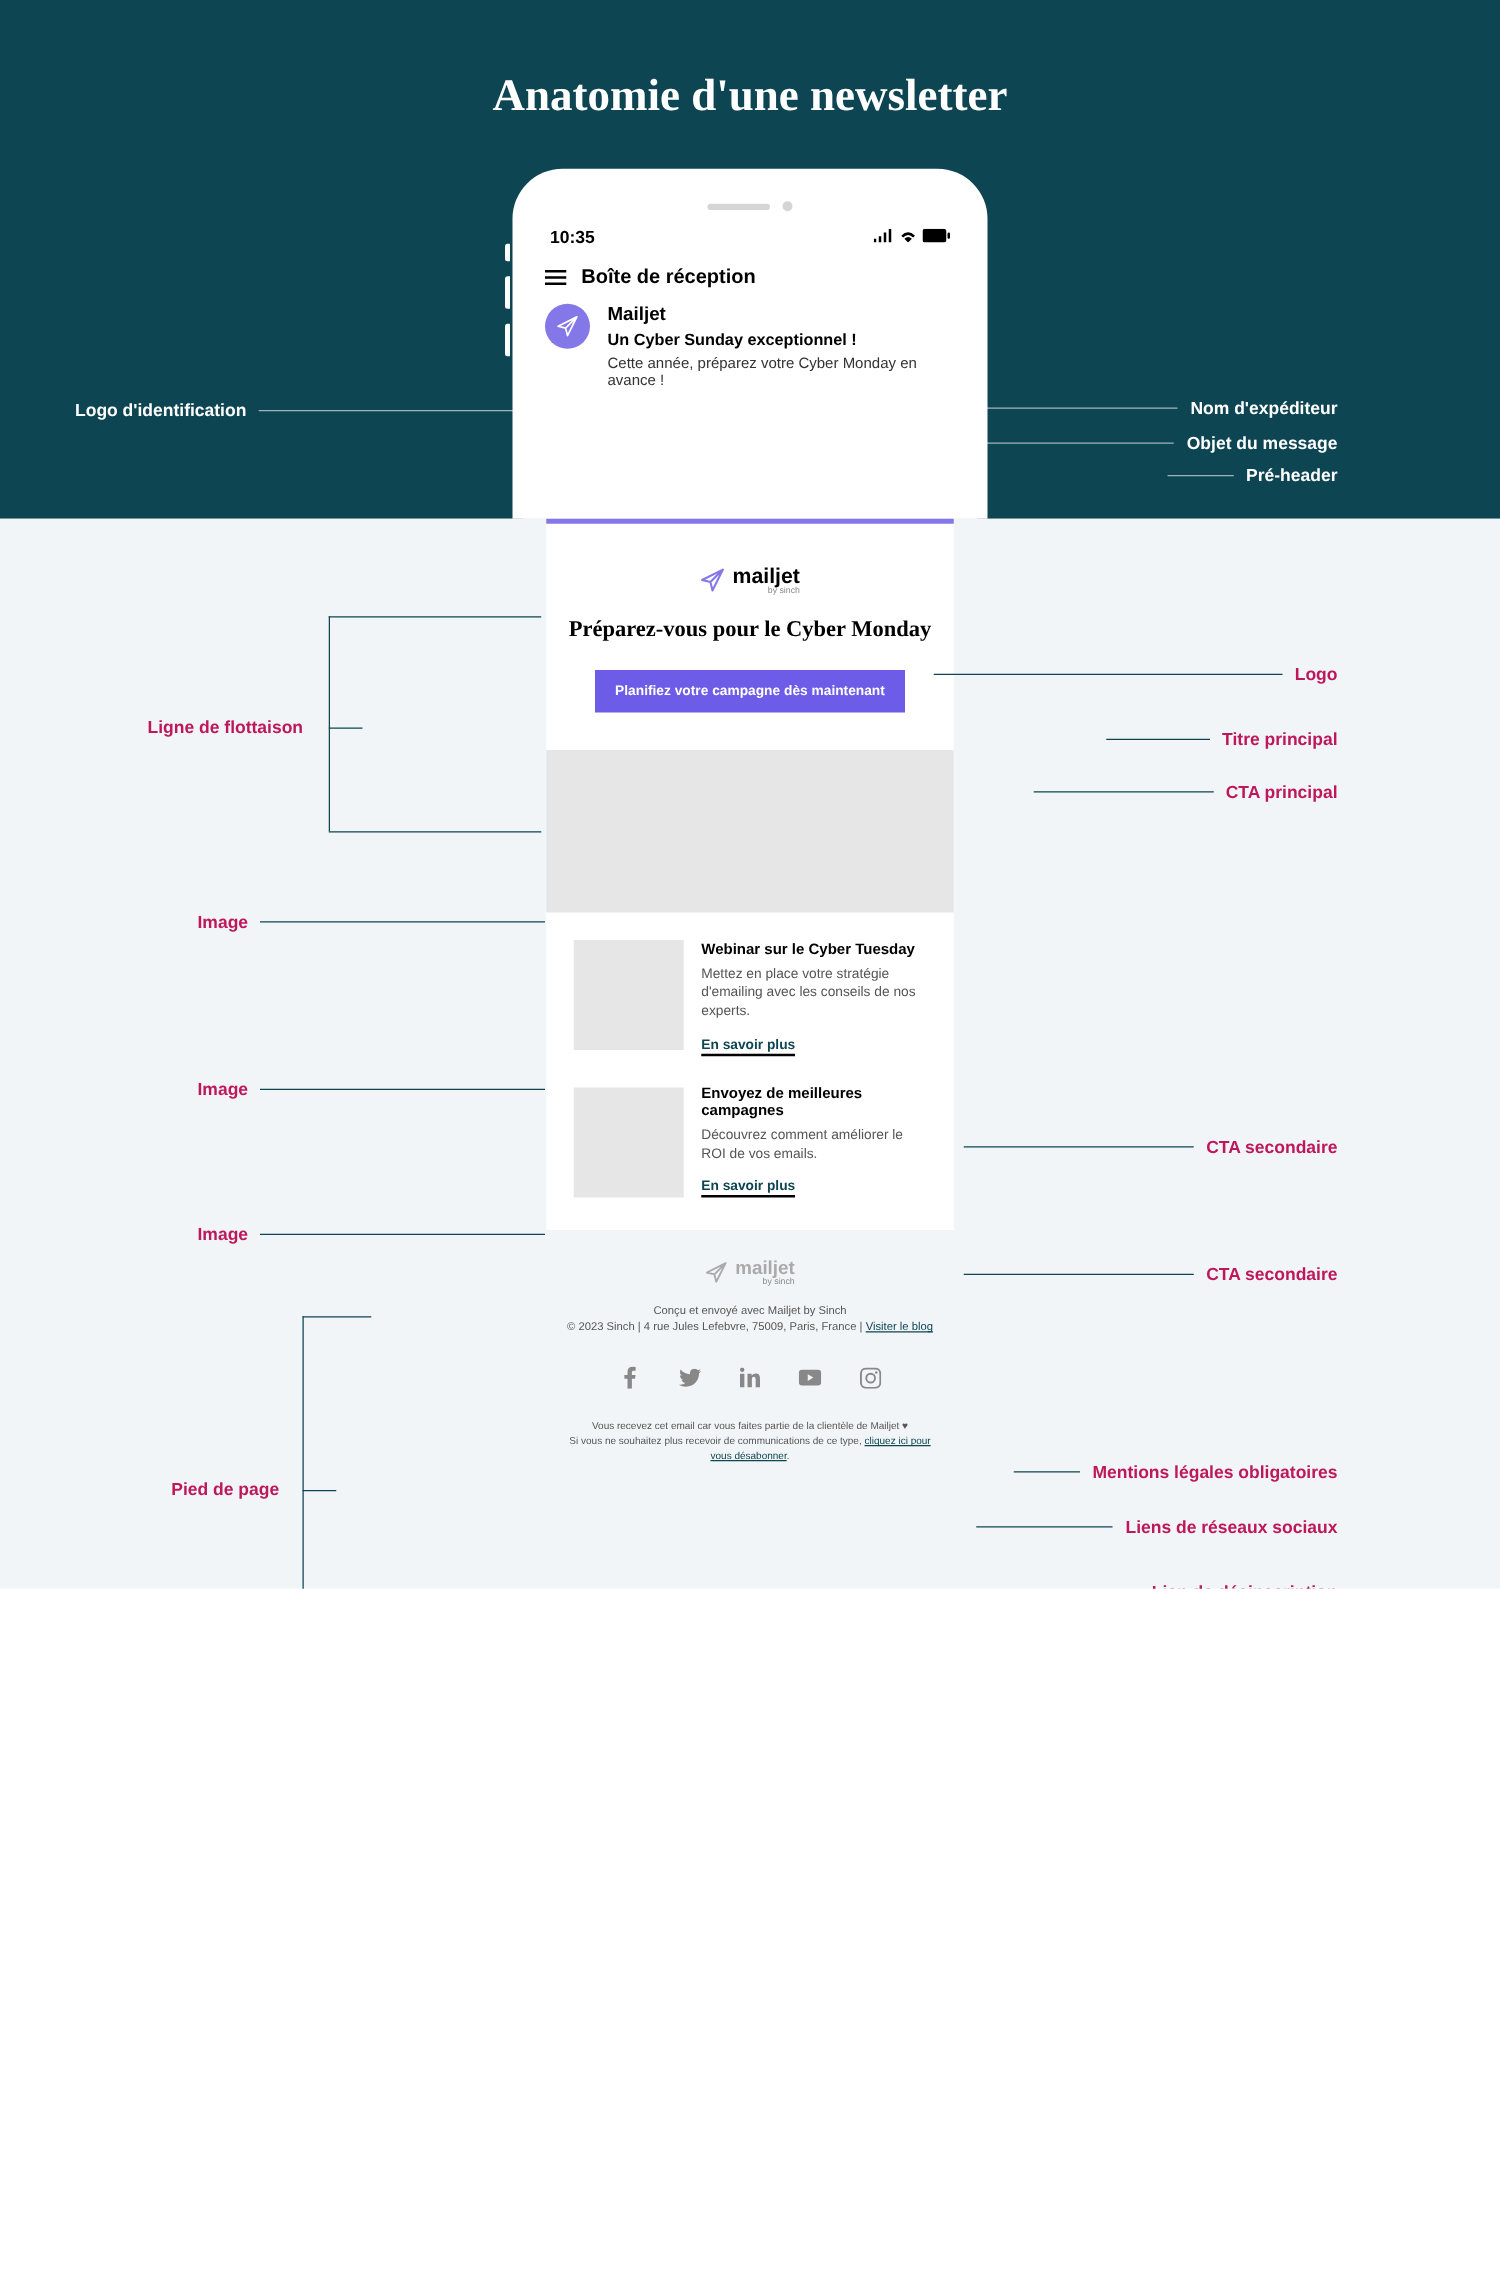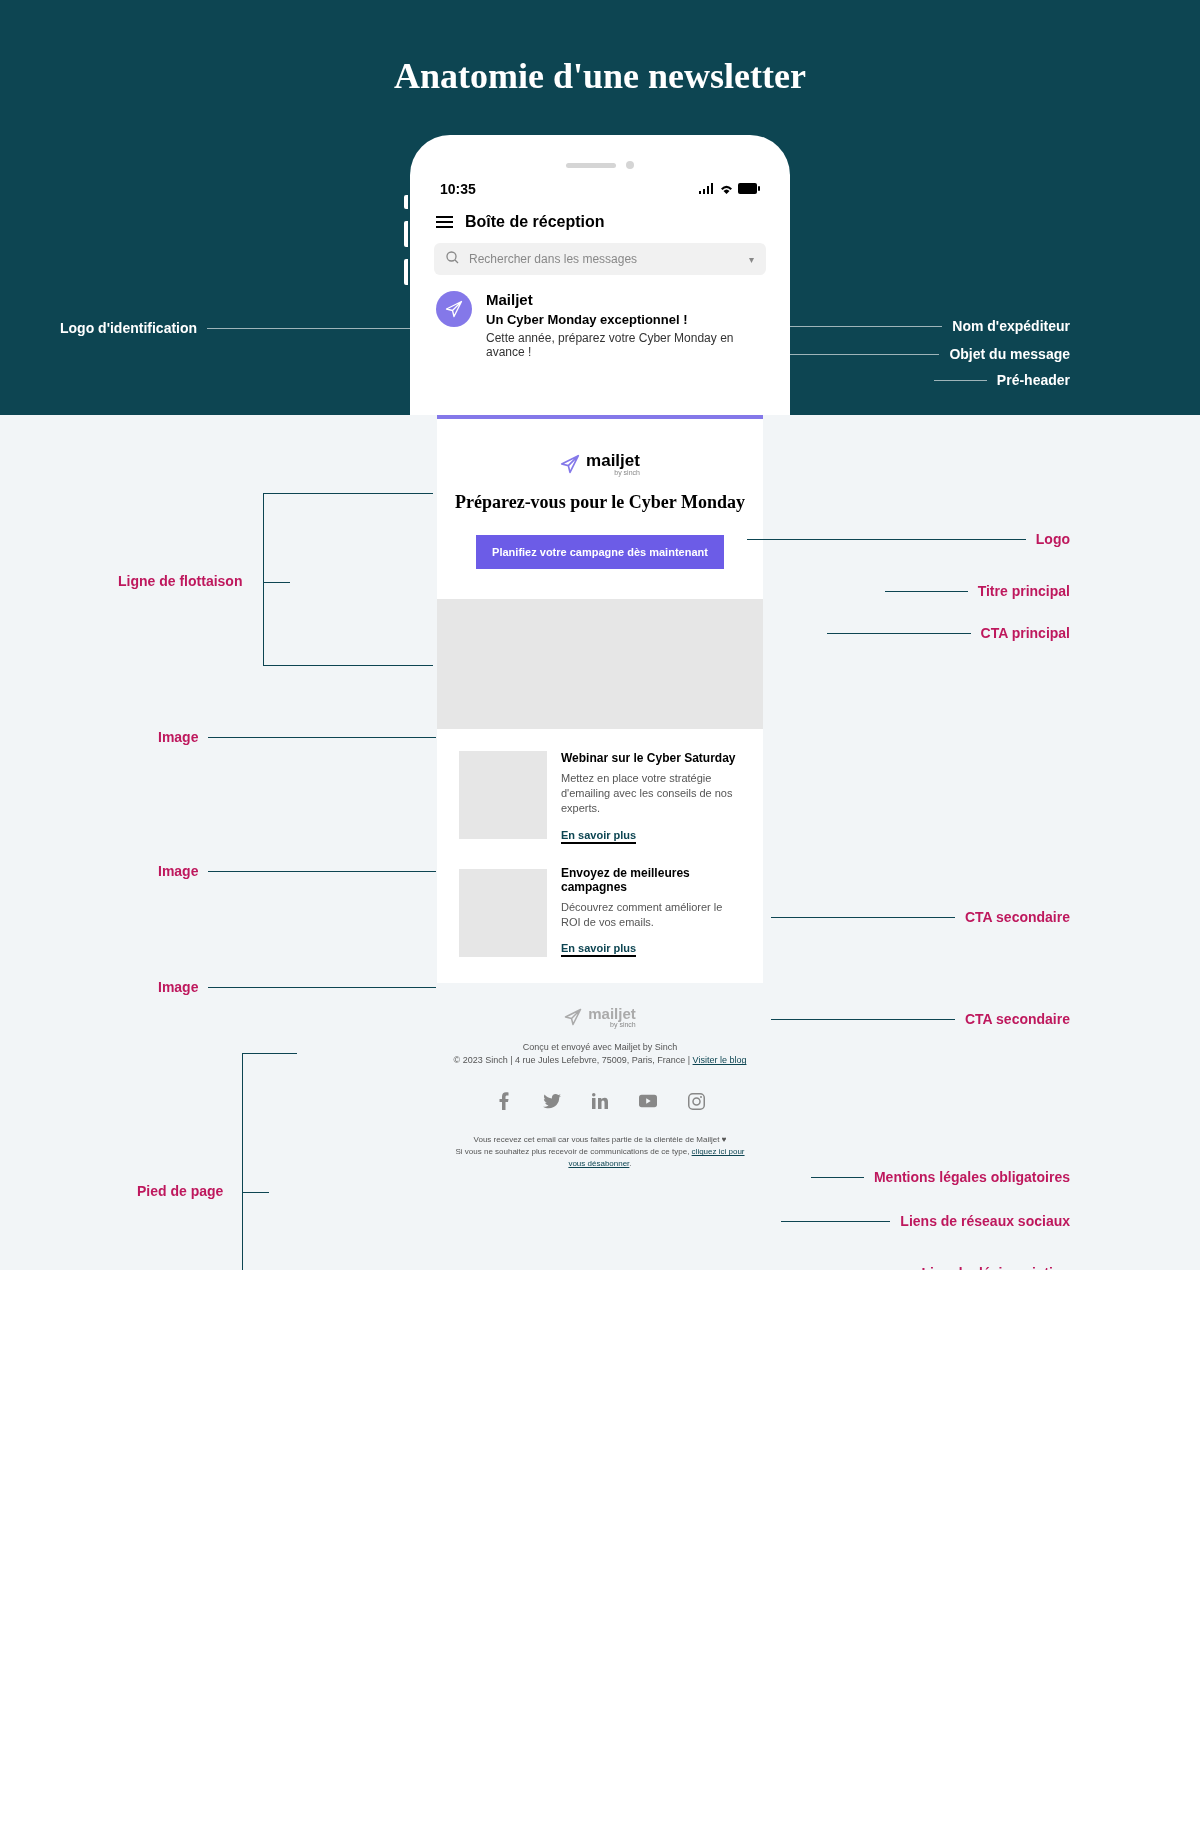--- a/index.html
+++ b/index.html
@@ -102,37 +102,29 @@
         </span>
       </div>
       <div class="phone-header">
         <div class="hamburger">
             <span></span>
             <span></span>
             <span></span>
           </div>
         <div class="inbox-title">Boîte de réception</div>
       </div>
-      <div class="search-bar">
-        <span class="search-icon"><svg width="13" height="13" viewBox="0 0 13 13">
-              <circle cx="5.5" cy="5.5" r="4.5" stroke="#888" stroke-width="1.3" fill="none"></circle>
-              <line x1="9" y1="9" x2="12" y2="12" stroke="#888" stroke-width="1.3"></line>
-            </svg></span>
-        <span class="search-text">Rechercher dans les messages</span>
-        <span class="search-caret">▾</span>
-      </div>
       <div class="email-row">
         <div class="avatar">
           <svg width="18" height="18" viewBox="0 0 24 24">
               <path d="M22 2 L2 12 L10 14 L12 22 Z M10 14 L22 2" stroke="#fff" stroke-width="1.8" fill="none" stroke-linejoin="round"></path>
             </svg>
         </div>
         <div class="email-content">
           <div class="sender">Mailjet</div>
-          <div class="subject">Un Cyber Monday exceptionnel !</div>
+          <div class="subject">Un Cyber Sunday exceptionnel !</div>
           <div class="preheader">Cette année, préparez votre Cyber Monday en avance !</div>
         </div>
       </div>
     </div>
   </div>
 
   <div class="annotation" style="left:60px; top:320px;">
     <span>Logo d'identification</span>
     <div class="ann-line" style="width:213px; margin-left:10px;"></div>
   </div>
@@ -165,21 +157,21 @@
         </div>
       </div>
       <div class="nl-h1">Préparez-vous pour le Cyber Monday</div>
       <div class="cta-row">
         <span class="cta-btn">Planifiez votre campagne dès maintenant</span>
       </div>
       <div class="hero-img"></div>
       <div class="article">
         <div class="art-img"></div>
         <div class="art-body">
-          <div class="art-title">Webinar sur le Cyber Saturday</div>
+          <div class="art-title">Webinar sur le Cyber Tuesday</div>
           <div class="art-text">Mettez en place votre stratégie d'emailing avec les conseils de nos experts.</div>
           <span class="art-link">En savoir plus</span>
         </div>
       </div>
       <div class="article">
         <div class="art-img"></div>
         <div class="art-body">
           <div class="art-title">Envoyez de meilleures campagnes</div>
           <div class="art-text">Découvrez comment améliorer le ROI de vos emails.</div>
           <span class="art-link">En savoir plus</span>

